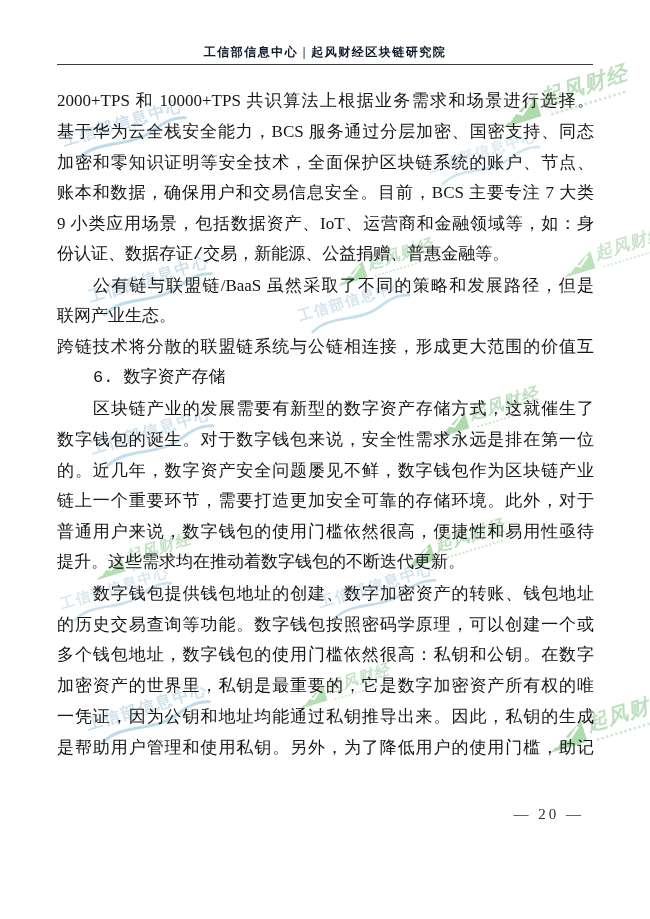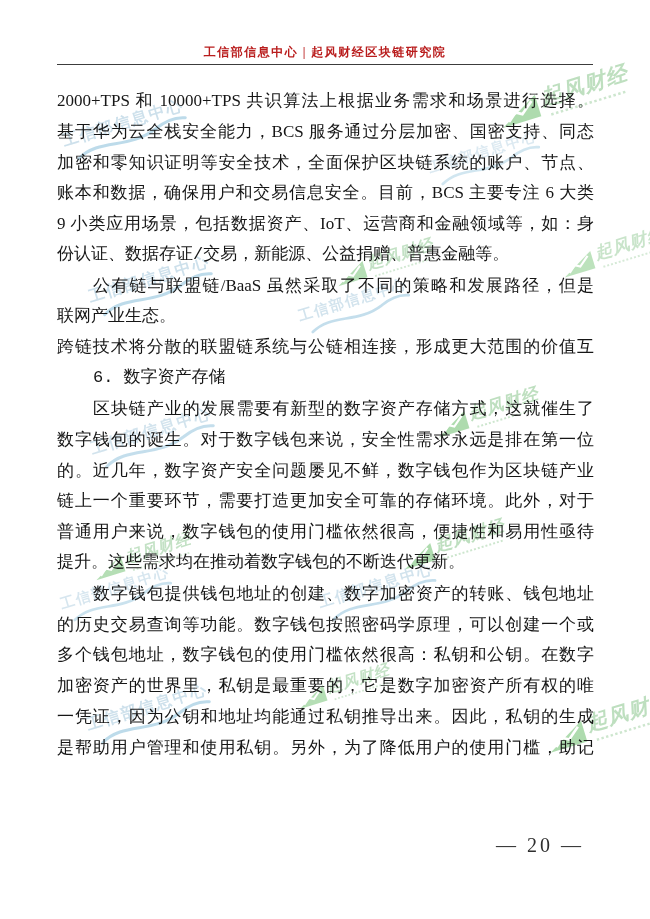--- a/index.html
+++ b/index.html
@@ -11,21 +11,21 @@
     overflow:hidden;
     font-family:"Liberation Serif","DejaVu Serif",serif;
   }
 
   
   .doc-header {
     position:absolute; top:44px; left:0; right:0;
     text-align:center;
     font-size:12px; font-weight:bold;
     letter-spacing:1.5px;
-    color:#b91c1c;
+    color:#0f172a;
     z-index:3;
   }
   .header-rule {
     position:absolute; top:64px; left:57px; width:536px;
     border-top:1.6px solid #3c3c3c;
     z-index:3;
   }
 
   
   .doc-body {
@@ -38,23 +38,22 @@
     line-height:30.8px;
     text-align:justify;
     text-align-last:justify;
   }
   .line.end   { text-align-last:left;font-family:Liberation Mono, monospace; }
   .line.indent{ text-indent:36px; }
 
   
   .page-number {
     position:absolute; top:806px; right:66px;
-    font-size:20px; letter-spacing:3px; color:#2e2e2e;
+    font-size:15px; letter-spacing:3px; color:#2e2e2e;
     z-index:3;
-    margin-top:28px;
   }
 
   
   .wm-layer { position:absolute; inset:0; z-index:1; pointer-events:none; }
   .wm {
     position:absolute;
     transform-origin:left top;
     white-space:nowrap;
     display:flex; align-items:center;
   }
@@ -213,21 +212,21 @@
       </div>
     </div>
 
   <div class="doc-header">工信部信息中心 | 起风财经区块链研究院</div>
   <div class="header-rule"></div>
 
   <div class="doc-body">
       <div class="line">2000+TPS 和 10000+TPS 共识算法上根据业务需求和场景进行选择。</div>
       <div class="line">基于华为云全栈安全能力，BCS 服务通过分层加密、国密支持、同态</div>
       <div class="line">加密和零知识证明等安全技术，全面保护区块链系统的账户、节点、</div>
-      <div class="line">账本和数据，确保用户和交易信息安全。目前，BCS 主要专注 6 大类</div>
+      <div class="line">账本和数据，确保用户和交易信息安全。目前，BCS 主要专注 7 大类</div>
       <div class="line">9 小类应用场景，包括数据资产、IoT、运营商和金融领域等，如：身</div>
       <div class="line end">份认证、数据存证/交易，新能源、公益捐赠、普惠金融等。</div>
       <div class="line indent">公有链与联盟链/BaaS 虽然采取了不同的策略和发展路径，但是</div>
       <div class="line end">联网产业生态。</div>
       <div class="line">跨链技术将分散的联盟链系统与公链相连接，形成更大范围的价值互</div>
       <div class="line end indent">6. 数字资产存储</div>
       <div class="line indent">区块链产业的发展需要有新型的数字资产存储方式，这就催生了</div>
       <div class="line">数字钱包的诞生。对于数字钱包来说，安全性需求永远是排在第一位</div>
       <div class="line">的。近几年，数字资产安全问题屡见不鲜，数字钱包作为区块链产业</div>
       <div class="line">链上一个重要环节，需要打造更加安全可靠的存储环境。此外，对于</div>

